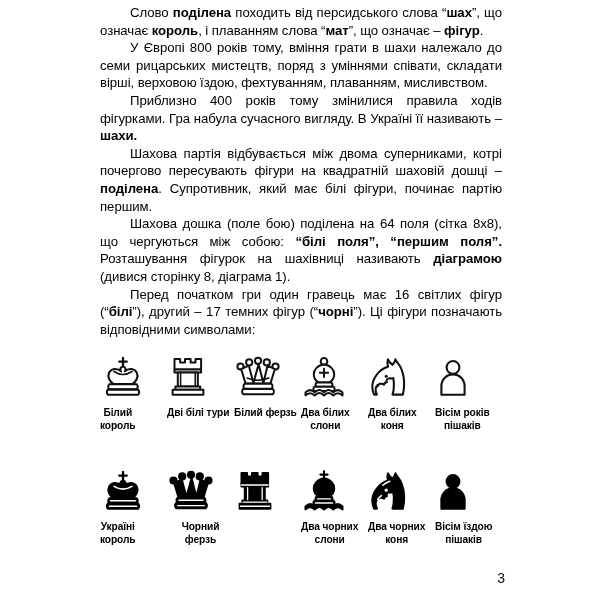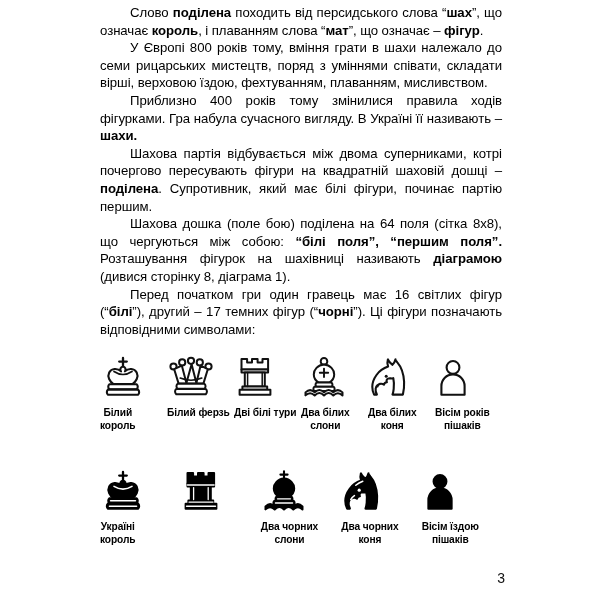--- a/index.html
+++ b/index.html
@@ -128,20 +128,36 @@
               <path d="M23 2 v9 M19.2 5.6 h7.6" fill="none" stroke-width="2.3"></path>
               <path d="M23 10.5 c-2.6 0.6 -3.4 3 -2 4.8 c-3.6 -3.4 -9.6 -3.1 -11.8 1.2 c-2.2 4.3 0.6 9.1 4.3 11.6 h18.9 c3.7 -2.5 6.5 -7.3 4.3 -11.6 c-2.2 -4.3 -8.2 -4.6 -11.8 -1.2 c1.4 -1.8 0.6 -4.2 -1.9 -4.8 z"></path>
               <path d="M9.4 28.3 h27.2 a3.4 3.4 0 0 1 0 5.1 h-27.2 a3.4 3.4 0 0 1 0 -5.1 z"></path>
               <path d="M8.0 33.6 h30 a3.5 3.5 0 0 1 0 5.2 h-30 a3.5 3.5 0 0 1 0 -5.2 z"></path>
               <path d="M14 15.5 q9 6 18 0" fill="none" stroke-width="1.7"></path>
             </g>
           </svg>
         </div>
         <div class="fig-label">Білий
 король</div>
+      </div>
+
+      <div class="fig-cell">
+        <div class="fig-art">
+          <svg width="42" height="44" viewBox="0 0 42 44">
+            <g fill="#fff" stroke="#111" stroke-width="2" stroke-linejoin="round" stroke-linecap="round">
+              <path d="M7.5 3 h5.6 v3.6 h4.9 V3 h5.6 v3.6 h4.9 V3 h5.6 v10.4 h-26.6 z"></path>
+              <path d="M7.5 13.4 h26.6 v3.2 h-26.6 z"></path>
+              <path d="M10.8 16.6 h20 v13.8 h-20 z"></path>
+              <path d="M8.4 30.4 h24.8 v3.4 h-24.8 z"></path>
+              <path d="M5.6 33.8 h30.8 v5.0 h-30.8 z"></path>
+              <path d="M13.6 16.6 v13.8 M28.2 16.6 v13.8" fill="none" stroke-width="1.5"></path>
+            </g>
+          </svg>
+        </div>
+        <div class="fig-label">Дві білі тури</div>
       </div>
 
       <div class="fig-cell">
         <div class="fig-art">
           <svg width="48" height="44" viewBox="0 0 48 44">
             <g fill="#fff" stroke="#111" stroke-width="2" stroke-linejoin="round" stroke-linecap="round">
               <circle cx="6.5" cy="10.5" r="3.1"></circle>
               <circle cx="15.2" cy="6.4" r="3.1"></circle>
               <circle cx="24" cy="4.8" r="3.1"></circle>
               <circle cx="32.8" cy="6.4" r="3.1"></circle>
@@ -151,36 +167,20 @@
               <path d="M9.2 33 h29.6 a3.5 3.5 0 0 1 0 5.2 h-29.6 a3.5 3.5 0 0 1 0 -5.2 z"></path>
               <path d="M13.2 22 q10.8 4.4 21.6 0" fill="none" stroke-width="1.6"></path>
             </g>
           </svg>
         </div>
         <div class="fig-label">Білий ферзь</div>
       </div>
 
       <div class="fig-cell">
         <div class="fig-art">
-          <svg width="42" height="44" viewBox="0 0 42 44">
-            <g fill="#fff" stroke="#111" stroke-width="2" stroke-linejoin="round" stroke-linecap="round">
-              <path d="M7.5 3 h5.6 v3.6 h4.9 V3 h5.6 v3.6 h4.9 V3 h5.6 v10.4 h-26.6 z"></path>
-              <path d="M7.5 13.4 h26.6 v3.2 h-26.6 z"></path>
-              <path d="M10.8 16.6 h20 v13.8 h-20 z"></path>
-              <path d="M8.4 30.4 h24.8 v3.4 h-24.8 z"></path>
-              <path d="M5.6 33.8 h30.8 v5.0 h-30.8 z"></path>
-              <path d="M13.6 16.6 v13.8 M28.2 16.6 v13.8" fill="none" stroke-width="1.5"></path>
-            </g>
-          </svg>
-        </div>
-        <div class="fig-label">Дві білі тури</div>
-      </div>
-
-      <div class="fig-cell">
-        <div class="fig-art">
           <svg width="46" height="44" viewBox="0 0 46 44">
             <g fill="#fff" stroke="#111" stroke-width="2" stroke-linejoin="round" stroke-linecap="round">
               <circle cx="23" cy="5.4" r="3.3"></circle>
               <path d="M23 8.6 c-6.4 0.4 -10.2 5.2 -10.2 9.8 c0 3.6 2.4 6.6 5 8.2 h10.4 c2.6 -1.6 5 -4.6 5 -8.2 c0 -4.6 -3.8 -9.4 -10.2 -9.8 z"></path>
               <path d="M23 12.6 v8.4 M18.8 16.8 h8.4" fill="none" stroke-width="1.9"></path>
               <path d="M15.6 26.6 h14.8 a2.6 2.6 0 0 1 0 4.2 h-14.8 a2.6 2.6 0 0 1 0 -4.2 z"></path>
               <path d="M13.4 30.8 h19.2 a2.7 2.7 0 0 1 0 4.2 h-19.2 a2.7 2.7 0 0 1 0 -4.2 z"></path>
               <path d="M4.5 36.4 c3.3 -3.2 6 -3.2 9.2 0 c3.2 -3.2 6.1 -3.2 9.3 0 c3.2 -3.2 6.1 -3.2 9.3 0 c3.2 -3.2 5.9 -3.2 9.2 0 l0 3.0 c-3.3 -3.1 -6 -3.1 -9.2 0.1 c-3.2 -3.2 -6.1 -3.2 -9.3 0 c-3.2 -3.2 -6.1 -3.2 -9.3 0 c-3.2 -3.2 -5.9 -3.3 -9.2 -0.1 z"></path>
             </g>
           </svg>
@@ -231,20 +231,39 @@
               <path d="M14 16.4 q9 5.4 18 0" fill="none" stroke="#fff" stroke-width="1.6"></path>
               <path d="M10.5 30.8 h25" fill="none" stroke="#fff" stroke-width="1.4"></path>
               <path d="M9.4 36.2 h27.2" fill="none" stroke="#fff" stroke-width="1.4"></path>
             </g>
           </svg>
         </div>
         <div class="fig-label">Україні
 король</div>
       </div>
 
+      <div class="fig-cell">
+        <div class="fig-art">
+          <svg width="48" height="44" viewBox="0 0 48 44">
+            <g fill="#000" stroke="#000" stroke-width="2" stroke-linejoin="round" stroke-linecap="round">
+              <circle cx="6.5" cy="10.5" r="3.1"></circle>
+              <circle cx="15.2" cy="6.4" r="3.1"></circle>
+              <circle cx="24" cy="4.8" r="3.1"></circle>
+              <circle cx="32.8" cy="6.4" r="3.1"></circle>
+              <circle cx="41.5" cy="10.5" r="3.1"></circle>
+              <path d="M7.2 13.2 L11.6 27.6 h24.8 L40.8 13.2 L33.6 9.6 L29.4 27 L24.6 8.2 L19.4 27 L14.8 9.6 z"></path>
+              <path d="M10.6 27.8 h26.8 a3.3 3.3 0 0 1 0 5 h-26.8 a3.3 3.3 0 0 1 0 -5 z"></path>
+              <path d="M9.2 33 h29.6 a3.5 3.5 0 0 1 0 5.2 h-29.6 a3.5 3.5 0 0 1 0 -5.2 z"></path>
+              <path d="M12 30.2 h24" fill="none" stroke="#fff" stroke-width="1.4"></path>
+              <path d="M10.6 35.6 h26.8" fill="none" stroke="#fff" stroke-width="1.4"></path>
+            </g>
+          </svg>
+        </div>
+        <div class="fig-label">Чорний ферзь</div>
+      </div>
 
       <div class="fig-cell">
         <div class="fig-art">
           <svg width="42" height="44" viewBox="0 0 42 44">
             <g fill="#000" stroke="#000" stroke-width="2" stroke-linejoin="round" stroke-linecap="round">
               <path d="M7.5 3 h5.6 v3.6 h4.9 V3 h5.6 v3.6 h4.9 V3 h5.6 v10.4 h-26.6 z"></path>
               <path d="M7.5 13.4 h26.6 v3.2 h-26.6 z"></path>
               <path d="M10.8 16.6 h20 v13.8 h-20 z"></path>
               <path d="M8.4 30.4 h24.8 v3.4 h-24.8 z"></path>
               <path d="M5.6 33.8 h30.8 v5.0 h-30.8 z"></path>

